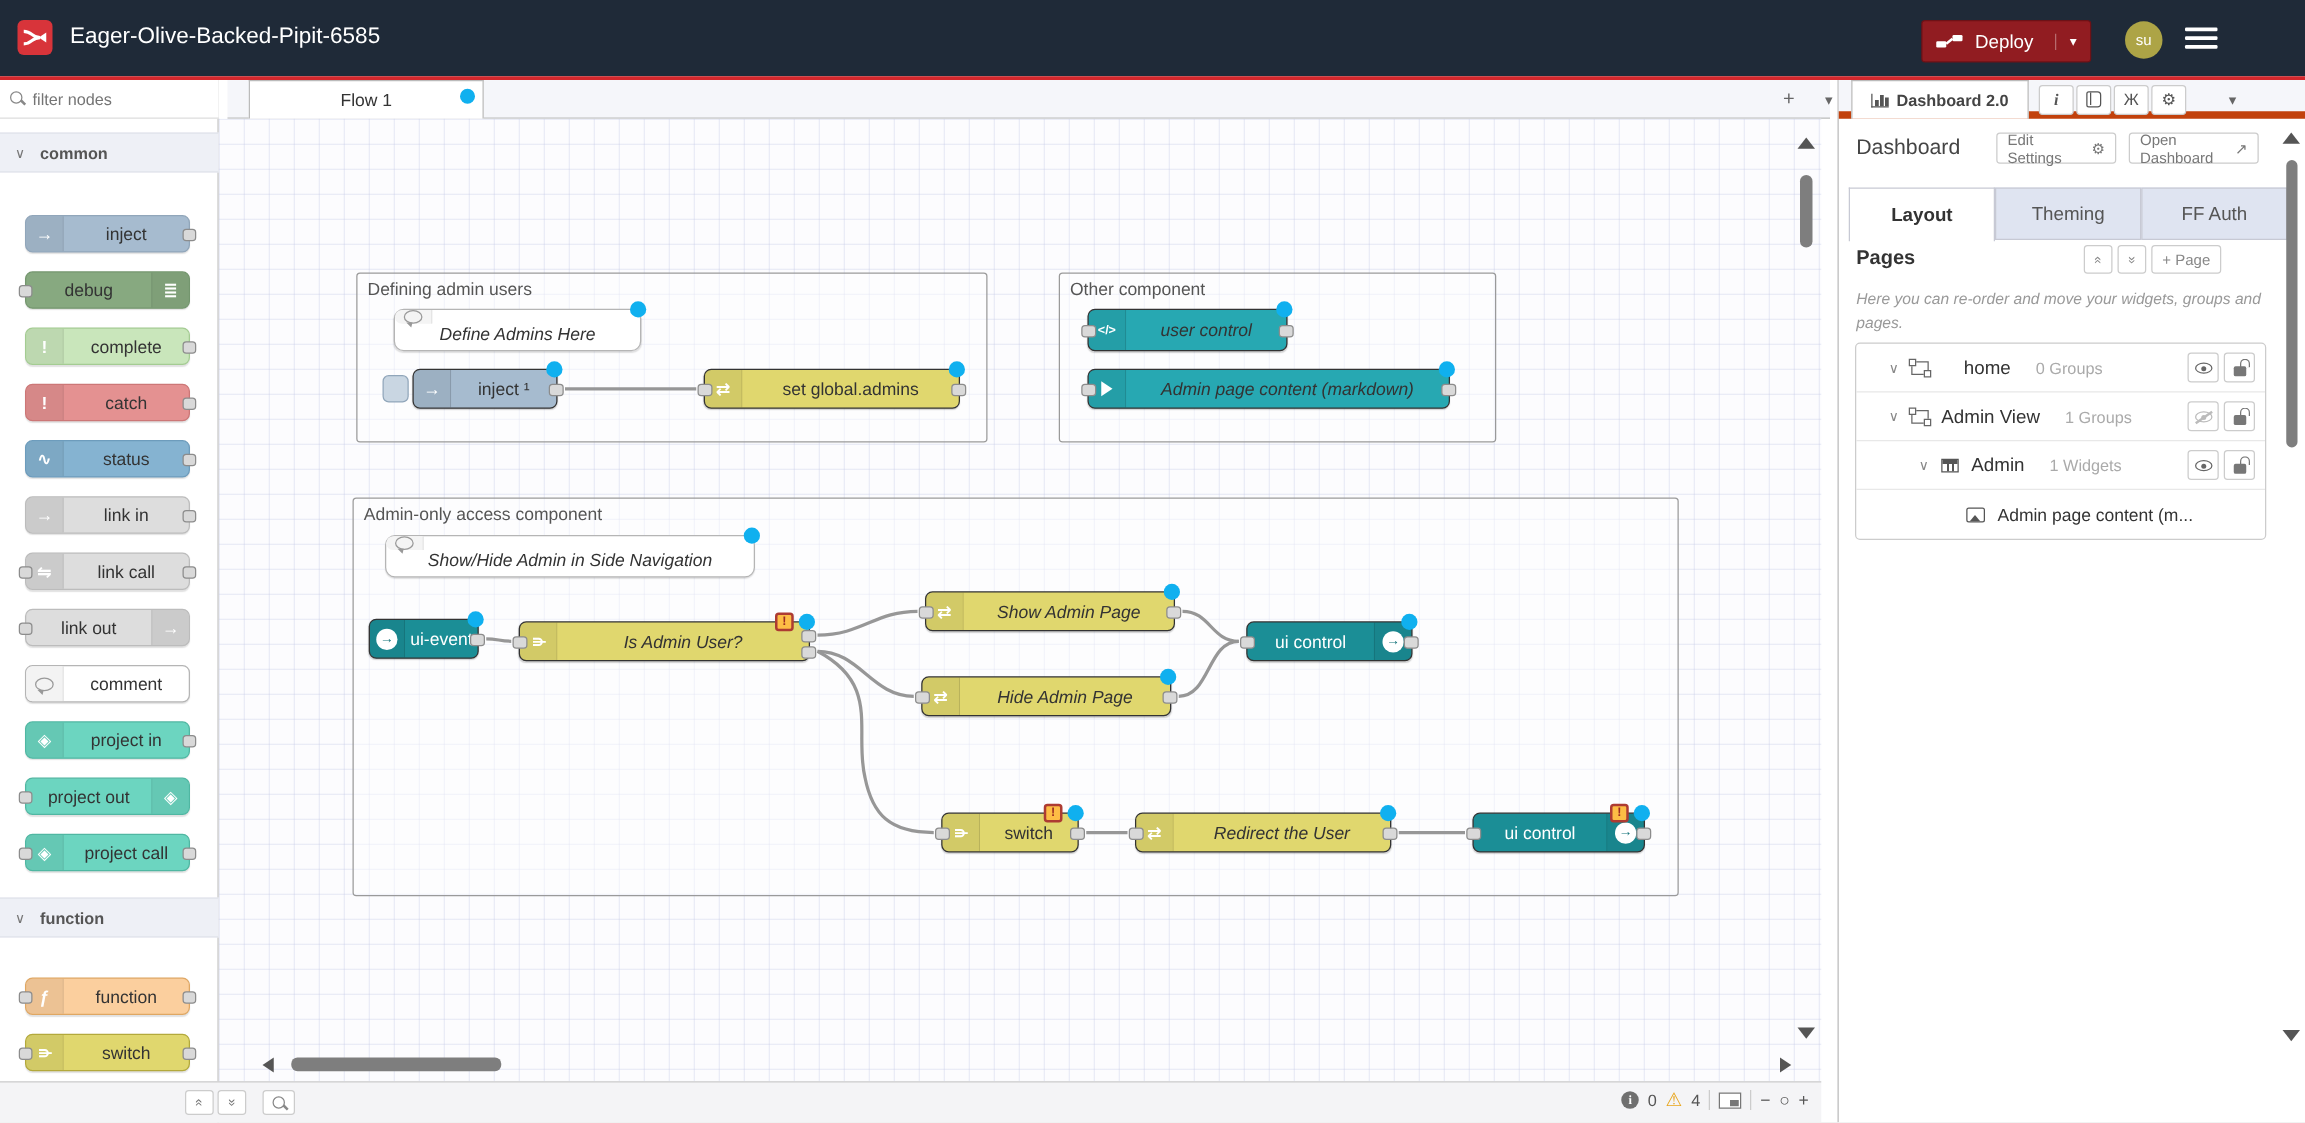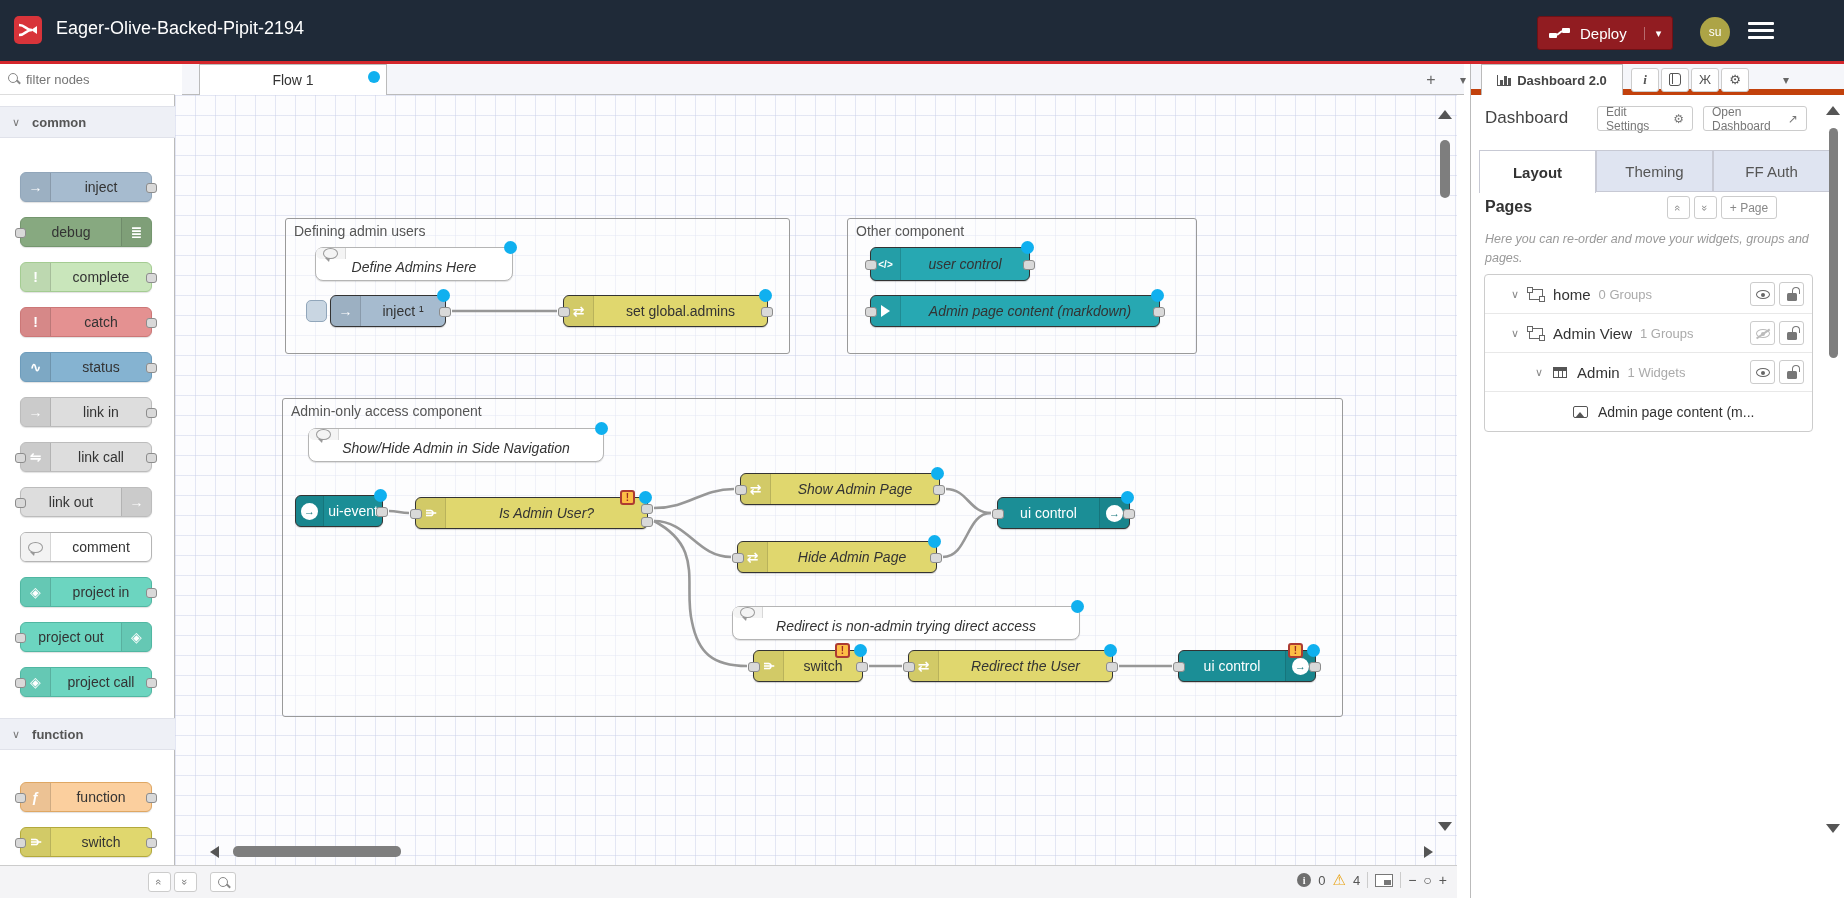--- a/index.html
+++ b/index.html
@@ -145,21 +145,21 @@
         font-size:15px;display:flex;align-items:center;justify-content:center;cursor:pointer;}
   .ltab.active{background:#fff;border-bottom:none;font-weight:bold;color:#333;height:43px;}
   .pages-h{position:absolute;left:14px;top:134px;font-size:16px;font-weight:bold;color:#333;}
   .pgbtn{position:absolute;top:132px;height:23px;border:1px solid #ccc;border-radius:3px;background:#fff;color:#888;
          font-size:11px;display:flex;align-items:center;justify-content:center;padding:0 6px;cursor:pointer;}
   .helptxt{position:absolute;left:14px;top:166px;width:330px;font-size:12.5px;font-style:italic;color:#999;line-height:1.5;}
   .tree{position:absolute;left:13px;top:210px;width:329px;border:1px solid #ccc;border-radius:4px;background:#fff;}
   .trow{position:relative;height:39px;border-bottom:1px solid #e8e8e8;display:flex;align-items:center;font-size:15px;color:#333;}
   .trow:last-child{border-bottom:none;}
   .trow .chev{color:#888;font-size:11px;}
-  .trow .meta{color:#aaa;font-size:13px;margin-left:8px;}
+  .trow .meta{color:#aaa;font-size:13px;margin-left:20px;}
   .minibtn{width:25px;height:24px;border:1px solid #ccc;border-radius:3px;background:#fff;display:flex;
            align-items:center;justify-content:center;cursor:pointer;}
   .i-eye{position:relative;width:14px;height:9px;border:1.5px solid #666;border-radius:50%;}
   .i-eye::after{content:"";position:absolute;left:4px;top:2px;width:4px;height:4px;background:#666;border-radius:50%;}
   .i-eye.slash{border-color:#bbb;} .i-eye.slash::after{background:#bbb;}
   .i-eye.slash::before{content:"";position:absolute;left:-2px;top:3px;width:16px;height:1.5px;background:#bbb;transform:rotate(-35deg);}
   .i-lock{position:relative;width:10px;height:8px;background:#777;border-radius:1.5px;margin-top:6px;}
   .i-lock::before{content:"";position:absolute;left:2px;top:-6px;width:6px;height:6px;border:1.8px solid #777;
                   border-bottom:none;border-radius:4px 4px 0 0;transform:translateX(3px);}
   .i-pgroup{position:relative;width:14px;height:11px;border:1.4px solid #666;}
@@ -179,21 +179,21 @@
 
 <div id="app">
 
   <div class="hdr">
     <div class="logo">
       <svg width="22" height="22" viewBox="0 0 22 22">
         <path d="M2 6 C9 6 8 11 15 11 M2 16 C9 16 8 11 15 11" stroke="#fff" stroke-width="2.6" fill="none"></path>
         <path d="M20 7 L14 11 L20 15 Z" fill="#fff"></path>
       </svg>
     </div>
-    <div class="hdr-title">Eager-Olive-Backed-Pipit-2194</div>
+    <div class="hdr-title">Eager-Olive-Backed-Pipit-6585</div>
     <div class="deploy">
       <svg width="24" height="16" style="margin-left:10px">
         <rect x="1" y="8" width="8" height="5" rx="1" fill="#fff"></rect>
         <rect x="14" y="3" width="8" height="5" rx="1" fill="#fff"></rect>
         <path d="M9 10 L14 6" stroke="#fff" stroke-width="2"></path>
       </svg>
       <span class="dlabel">Deploy</span>
       <span class="dcaret">▾</span>
     </div>
     <div class="avatar">su</div>
@@ -419,27 +419,20 @@
   </div>
   <div class="node t-tealdark" style="left:997px;top:497px;width:133px">
     <span class="lbl">ui control</span>
     <span class="ic right">
         <span class="circ-arrow">→</span>
       </span>
     <i class="port in"></i>
     <i class="port out"></i>
     <span class="dot" style="background: rgb(16, 176, 239);"></span>
   </div>
-  <div class="comment" style="left:732px;top:606px;width:348px">
-    <span class="ic">
-        <span class="i-bubble"></span>
-      </span>
-    <span class="lbl">Redirect is non-admin trying direct access</span>
-    <span class="dot" style="background: rgb(16, 176, 239);"></span>
-  </div>
   <div class="node t-yellow" style="left:753px;top:650px;width:110px">
     <span class="ic left">
         <span class="rot90">⋔</span>
       </span>
     <span class="lbl">switch</span>
     <i class="port in"></i>
     <i class="port out"></i>
     <span class="badge">!</span>
     <span class="dot" style="background: rgb(16, 176, 239);"></span>
   </div>
@@ -533,21 +526,21 @@
         <span class="rot90">»</span>
       </div>
     <div class="pgbtn" style="left:250px;width:56px;font-size:12px">+ Page</div>
 
     <div class="helptxt">Here you can re-order and move your widgets, groups and pages.</div>
 
     <div class="tree">
       <div class="trow">
         <span class="chev" style="margin-left:26px">∨</span>
         <span class="i-pgroup" style="margin-left:10px"></span>
-        <span style="margin-left:10px">home</span>
+        <span style="margin-left:28px">home</span>
         <span class="meta">0 Groups</span>
         <span style="margin-left:auto;margin-right:4px" class="minibtn">
             <span class="i-eye"></span>
           </span>
         <span class="minibtn" style="margin-right:8px">
             <span class="i-lock"></span>
           </span>
       </div>
       <div class="trow">
         <span class="chev" style="margin-left:26px">∨</span>

